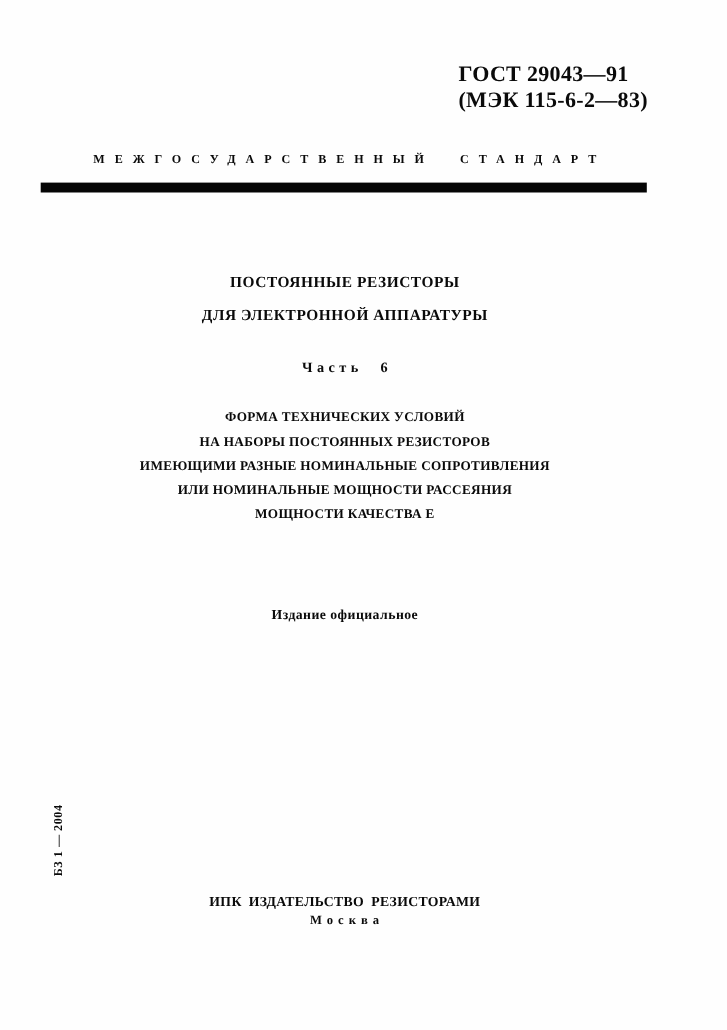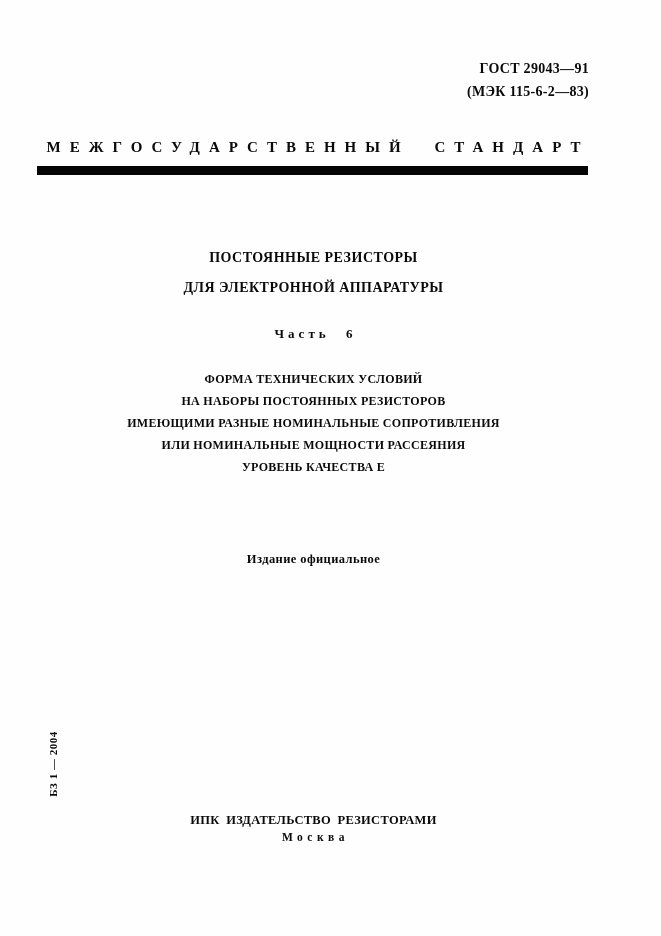--- a/index.html
+++ b/index.html
@@ -21,28 +21,27 @@
   .col {
     position: absolute;
     left: 37px;
     width: 553px;
     text-align: center;
   }
   .doc-numbers {
     position: absolute;
     top: 57px;
     right: 72px;
-    text-align: right;
-    font-size: 14px;
+    font-size: 20px;
     line-height: 23px;
     letter-spacing: 0.3px;
   }
   .banner {
     top: 139px;
-    font-size: 15px;
+    font-size: 11px;
     letter-spacing: 9px;
     word-spacing: 12px;
     padding-left: 9px;
     box-sizing: border-box;
     white-space: nowrap;
   }
   .black-bar {
     position: absolute;
     left: 37px;
     top: 166px;
@@ -117,21 +116,21 @@
     <div>ДЛЯ ЭЛЕКТРОННОЙ АППАРАТУРЫ</div>
   </div>
 
   <div class="col part-label">Часть 6</div>
 
   <div class="col subtitle">
     <div>ФОРМА ТЕХНИЧЕСКИХ УСЛОВИЙ</div>
     <div>НА НАБОРЫ ПОСТОЯННЫХ РЕЗИСТОРОВ</div>
     <div>ИМЕЮЩИМИ РАЗНЫЕ НОМИНАЛЬНЫЕ СОПРОТИВЛЕНИЯ</div>
     <div>ИЛИ НОМИНАЛЬНЫЕ МОЩНОСТИ РАССЕЯНИЯ</div>
-    <div>УРОВЕНЬ КАЧЕСТВА Е</div>
+    <div>МОЩНОСТИ КАЧЕСТВА Е</div>
   </div>
 
   <div class="col edition-note">Издание официальное</div>
 
   <div class="side-code">БЗ 1 — 2004</div>
 
   <div class="col publisher-line">ИПК  ИЗДАТЕЛЬСТВО РЕЗИСТОРАМИ</div>
   <div class="col publisher-city">Москва</div>
 
 </div>

